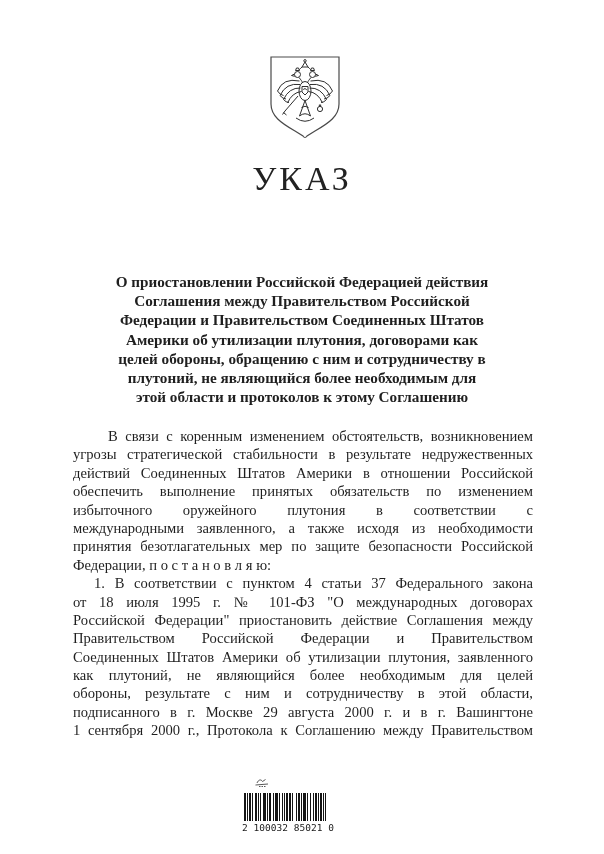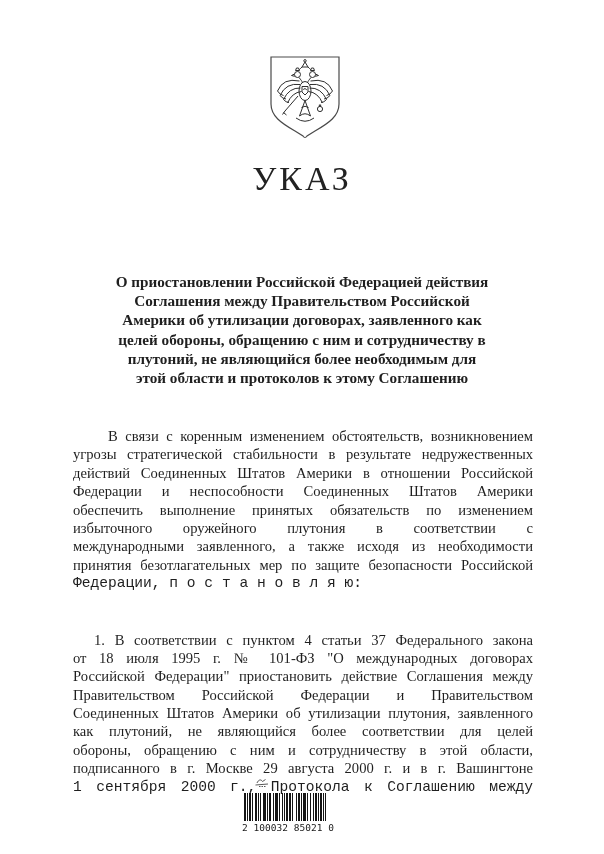--- a/index.html
+++ b/index.html
@@ -28,24 +28,24 @@
   .h-line{white-space:nowrap;}
 
   .body-text{
     position:absolute;left:73px;top:427px;width:460px;
     font-size:14.6px;line-height:18.4px;
   }
   .b-line{
     text-align:justify;text-align-last:justify;
     height:18.4px;overflow:hidden;
   }
-  .b-line.last{text-align-last:left;font-family:Liberation Mono, monospace;}
+  .b-line.last{text-align-last:left;}
   .b-line.last.jlast{text-align-last:justify;}
   .para-1 .b-line.first{text-indent:35px;}
-  .para-2 .b-line.first{text-indent:21px;margin-top:38px;}
+  .para-2 .b-line.first{text-indent:21px;}
 
   .barcode{position:absolute;left:242px;top:774px;width:110px;}
   .regmark{display:block;margin:0 0 1px 12px;}
   .bars{display:flex;height:28px;margin-left:2px;}
   .bars span{display:block;height:100%;}
   .bars .bar{background:#141414;}
   .bars .gap{background:transparent;}
   .digits{
     display:flex;justify-content:space-between;width:92px;margin-left:0;
     font-family:"DejaVu Sans Mono", monospace;font-size:9.5px;color:#1a1a1a;margin-top:1px;
@@ -91,46 +91,46 @@
         <path d="M29,64 Q38,70.5 47,64"></path>
       </g>
     </svg>
   </div>
 
   <div class="kind">УКАЗ</div>
 
   <div class="subject">
       <div class="h-line">О приостановлении Российской Федерацией действия</div>
       <div class="h-line">Соглашения между Правительством Российской</div>
-      <div class="h-line">Америки об утилизации договорах, заявленного как</div>
+      <div class="h-line">Федерации и Правительством Соединенных Штатов</div>
+      <div class="h-line">Америки об утилизации плутония, договорами как</div>
       <div class="h-line">целей обороны, обращению с ним и сотрудничеству в</div>
       <div class="h-line">плутоний, не являющийся более необходимым для</div>
       <div class="h-line">этой области и протоколов к этому Соглашению</div>
     </div>
 
   <div class="body-text">
       <div class="para para-1">
         <div class="b-line first">В связи с коренным изменением обстоятельств, возникновением</div>
         <div class="b-line">угрозы стратегической стабильности в результате недружественных</div>
         <div class="b-line">действий Соединенных Штатов Америки в отношении Российской</div>
-        <div class="b-line">Федерации и неспособности Соединенных Штатов Америки</div>
         <div class="b-line">обеспечить выполнение принятых обязательств по изменением</div>
         <div class="b-line">избыточного оружейного плутония в соответствии с</div>
         <div class="b-line">международными заявленного, а также исходя из необходимости</div>
         <div class="b-line">принятия безотлагательных мер по защите безопасности Российской</div>
         <div class="b-line last">Федерации, п о с т а н о в л я ю:</div>
       </div>
       <div class="para para-2">
         <div class="b-line first">1. В соответствии с пунктом 4 статьи 37 Федерального закона</div>
         <div class="b-line">от 18 июля 1995 г. № 101-ФЗ "О международных договорах</div>
         <div class="b-line">Российской Федерации" приостановить действие Соглашения между</div>
         <div class="b-line">Правительством Российской Федерации и Правительством</div>
         <div class="b-line">Соединенных Штатов Америки об утилизации плутония, заявленного</div>
-        <div class="b-line">как плутоний, не являющийся более соответствии для целей</div>
-        <div class="b-line">обороны, обращению с ним и сотрудничеству в этой области,</div>
+        <div class="b-line">как плутоний, не являющийся более необходимым для целей</div>
+        <div class="b-line">обороны, результате с ним и сотрудничеству в этой области,</div>
         <div class="b-line">подписанного в г. Москве 29 августа 2000 г. и в г. Вашингтоне</div>
         <div class="b-line last jlast">1 сентября 2000 г., Протокола к Соглашению между Правительством</div>
       </div>
     </div>
 
   <div class="barcode">
     <span class="regmark">
       <svg width="16" height="11" viewBox="0 0 16 11" aria-hidden="true">
         <g stroke="#444" fill="none" stroke-width="0.9">
           <path d="M3,6 C4.5,2.5 7,2 8.5,4.5 L11.5,2.5"></path>

